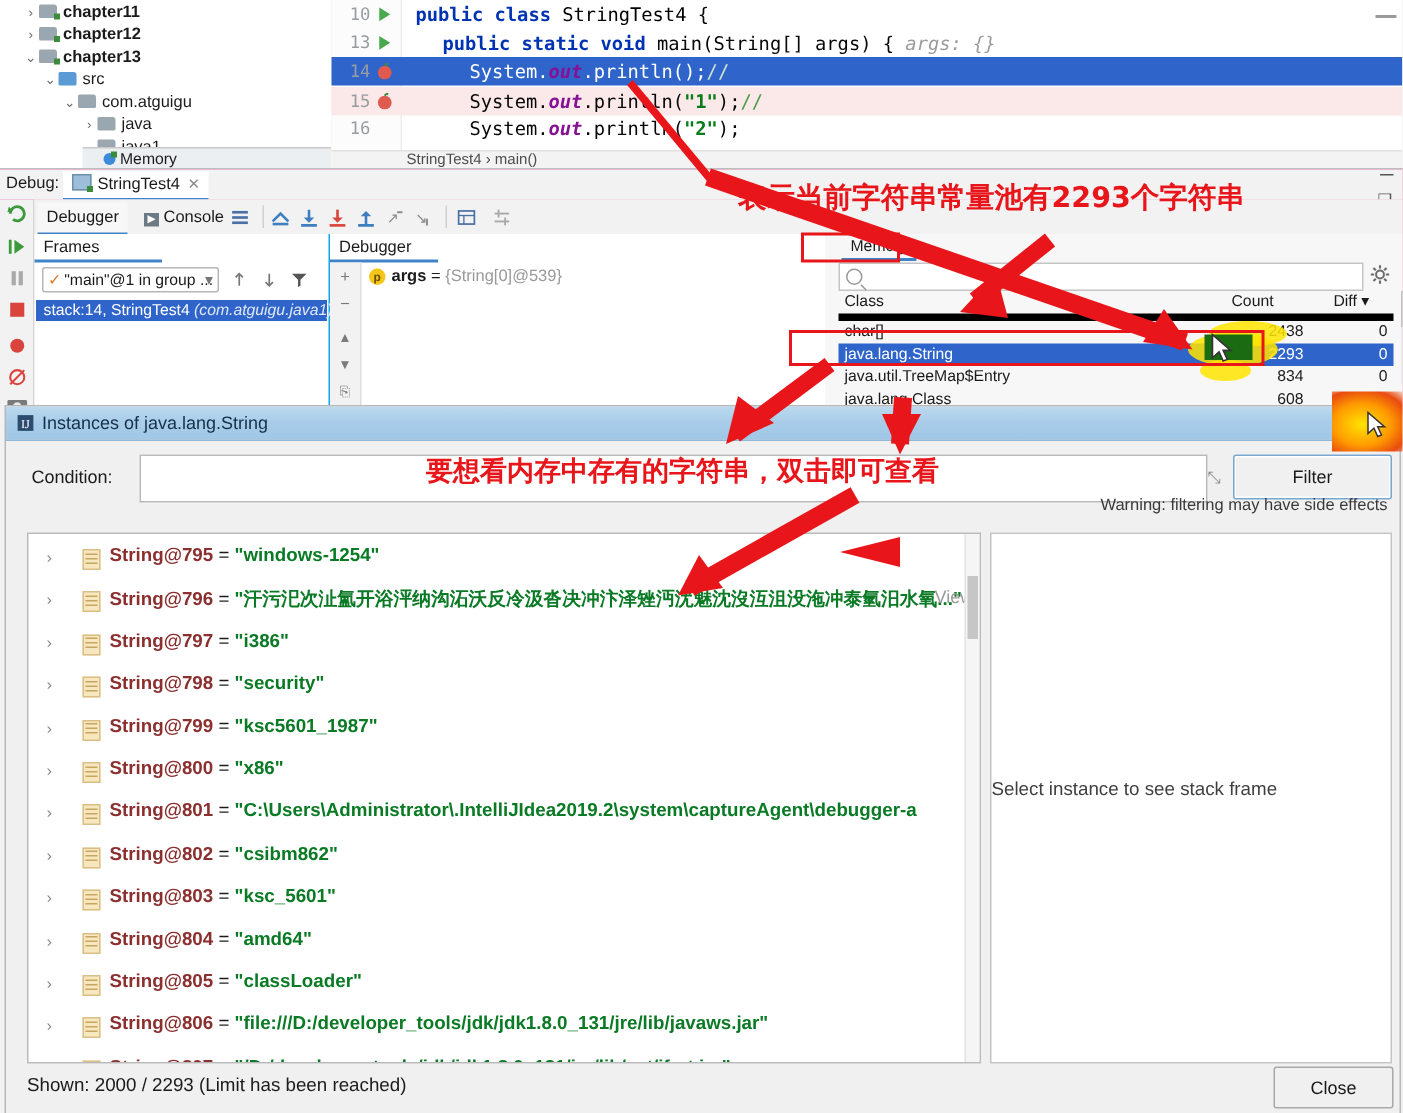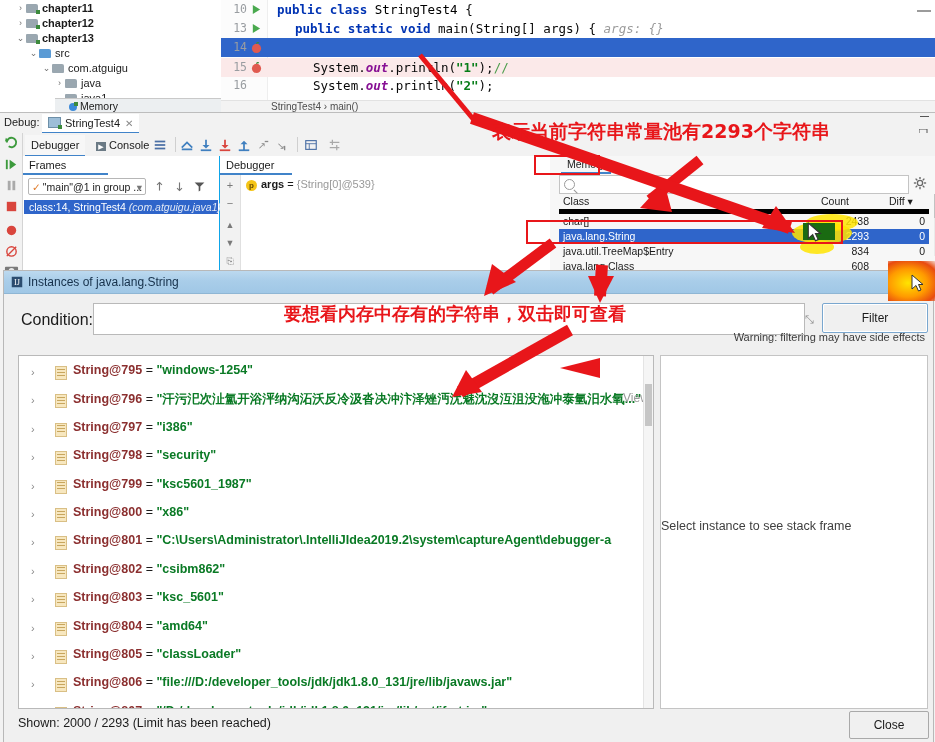--- a/index.html
+++ b/index.html
@@ -112,21 +112,21 @@
   
   #dlg{position:absolute;left:3px;top:270px;width:929px;height:472px;background:#f0f0f0;border:1px solid #b8b8b8;}
   #dlg-title{position:absolute;left:0;top:0;width:929px;height:22px;
      background:linear-gradient(to bottom,#bcd9ef 0%,#a9cde9 45%,#a0c7e6 100%);border-bottom:1px solid #8fb6d4;}
   .dlg-ico{position:absolute;left:7px;top:5px;width:12px;height:12px;}
   .dlg-ttxt{position:absolute;left:24px;top:4px;font-size:12px;color:#15304a;}
   .cursor-hl{position:absolute;left:884px;top:-10px;width:50px;height:40px;
      background:radial-gradient(ellipse at 40% 55%, #ffe400 0%, #ff9a00 45%, #e84b10 75%, rgba(232,75,16,0) 100%);}
 
   #cond-bar{position:absolute;left:0;top:22px;width:929px;height:48px;}
-  .cond-lbl{position:absolute;left:17px;top:18px;font-size:16px;color:#1b1b1b;}
+  .cond-lbl{position:absolute;left:17px;top:18px;font-size:12px;color:#1b1b1b;}
   .cond-input{position:absolute;left:89px;top:10px;width:710px;height:30px;background:#fff;border:1px solid #b9b9b9;}
   .expand-ico{position:absolute;left:801px;top:20px;font-size:11px;color:#8d8d8d;}
   .filter-btn{position:absolute;left:818px;top:10px;width:104px;height:28px;background:#f0f0f0;border:1px solid #7aa7cf;
       border-radius:2px;box-shadow:inset 0 0 0 1px #ffffff;font-size:12px;text-align:center;line-height:28px;color:#1b1b1b;}
   .warn-txt{position:absolute;right:8px;top:60px;font-size:11px;color:#3a3a3a;}
 
   #list-box{position:absolute;left:14px;top:84px;width:634px;height:352px;background:#fff;border:1px solid #b9b9b9;overflow:hidden;}
   .inst-row{position:absolute;left:0;width:634px;height:28.4px;white-space:nowrap;font-size:12.5px;}
   .caret{position:absolute;left:12px;top:7px;font-size:11px;color:#8a8a8a;}
   .strico{position:absolute;left:36px;top:7px;width:10px;height:12px;background:#f7e7bf;border:1px solid #d9bf85;}
@@ -191,20 +191,21 @@
             <path d="M2 1l8 5-8 5z" fill="#49a94e"></path>
           </svg>
           <span class="codetext" style="left:74px"><span class="kw">public static void</span> <span class="plainc">main(String[] args) {</span>  <span class="hintv">args: {}</span></span>
         </div>
         <div class="code-line ln-sel" style="top: 38px;">
           <span class="lineno">14</span>
           <svg class="runmark" viewBox="0 0 12 12">
             <circle cx="6" cy="7" r="5" fill="#e05a4f"></circle>
             <path d="M6 2 Q7 0 8.5 1" stroke="#3c8a3c" stroke-width="1.4" fill="none"></path>
           </svg>
+          <span class="codetext" style="left:92px"><span class="plainc">System.</span><span class="fld">out</span><span class="plainc">.println();</span><span class="cmt">//</span></span>
         </div>
         <div class="code-line ln-bp" style="top: 58px;">
           <span class="lineno">15</span>
           <svg class="runmark" viewBox="0 0 12 12">
             <circle cx="6" cy="7" r="5" fill="#e05a4f"></circle>
             <path d="M6 2 Q7 0 8.5 1" stroke="#3c8a3c" stroke-width="1.4" fill="none"></path>
           </svg>
           <span class="codetext" style="left:92px"><span class="plainc">System.</span><span class="fld">out</span><span class="plainc">.println(</span><span class="str">"1"</span><span class="plainc">);</span><span class="cmt">//</span></span>
         </div>
         <div class="code-line" style="top: 76px;">
@@ -320,21 +321,21 @@
           <path d="M5 6l3-3 3 3" fill="none" stroke="#777" stroke-width="1.4"></path>
       </svg>
       <svg style="position:absolute;left:150px;top:24px;width:13px;height:13px;" viewBox="0 0 16 16">
         <line x1="8" y1="3" x2="8" y2="13" stroke="#777" stroke-width="1.4"></line>
           <path d="M5 10l3 3 3-3" fill="none" stroke="#777" stroke-width="1.4"></path>
       </svg>
       <svg style="position:absolute;left:170px;top:24px;width:13px;height:13px;" viewBox="0 0 16 16">
         <path d="M2 3h12l-5 5v5l-2 1V8z" fill="#555"></path>
       </svg>
       <div class="frame-row">
-        <span>class:14, StringTest4 </span><i>(com.atguigu.java1)</i>
+        <span>stack:14, StringTest4 </span><i>(com.atguigu.java1)</i>
       </div>
     </div>
 
     <div id="vars-pane">
       <div class="pane-hdr sel" style="left:0;top:0;width:72px;">Debugger</div>
       <div id="vars-gutter">
         <span class="vg-ico" style="top:4px;">+</span>
         <span class="vg-ico" style="top:22px;">−</span>
         <span class="vg-ico" style="top:44px;font-size:9px;">▲</span>
         <span class="vg-ico" style="top:62px;font-size:9px;">▼</span>

